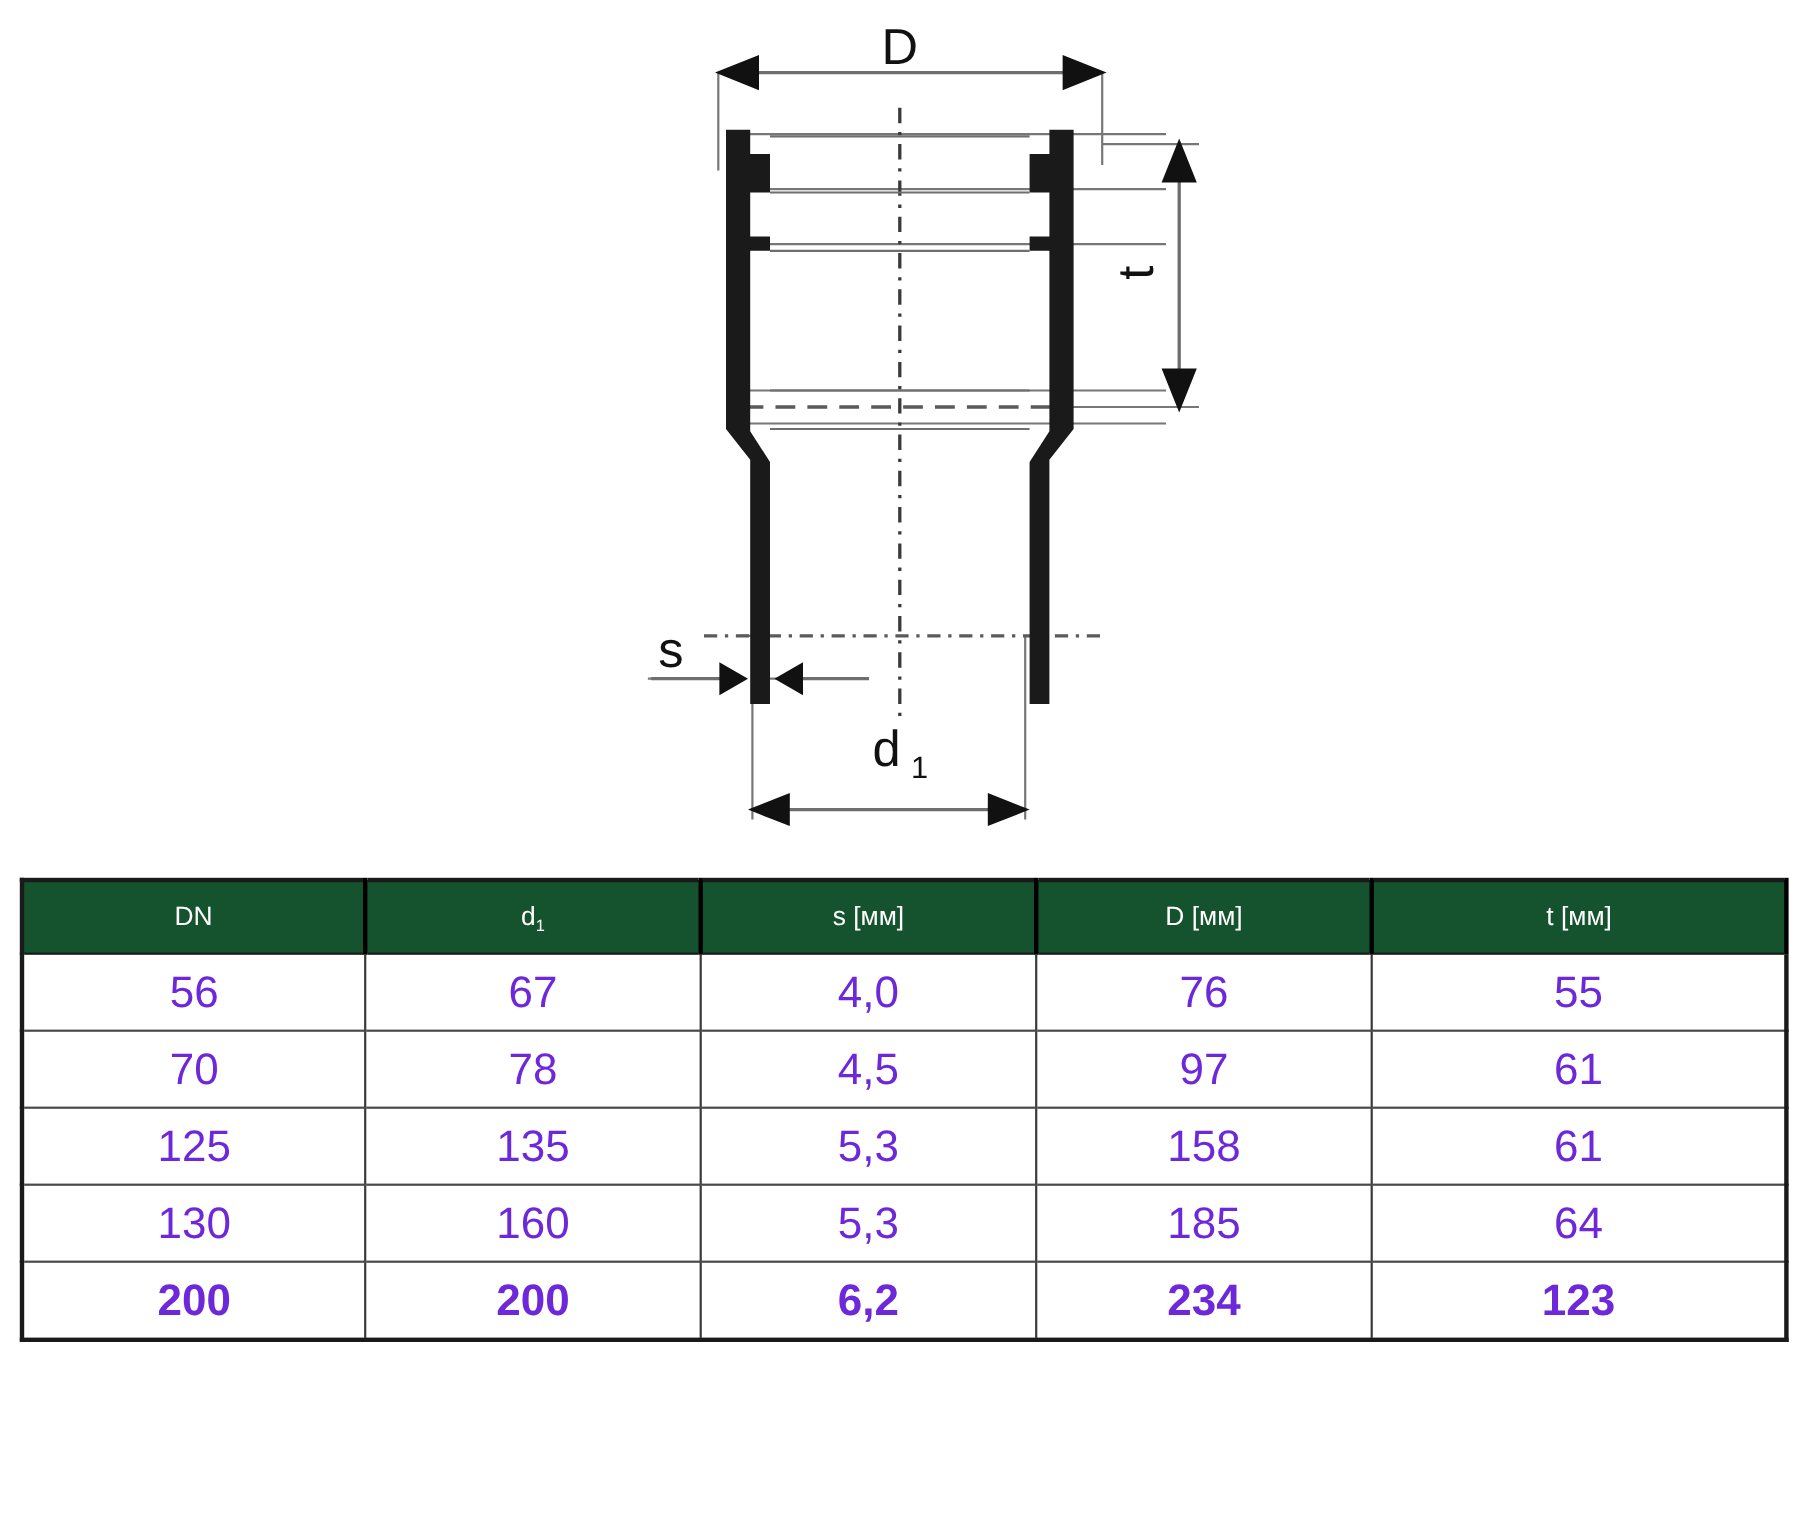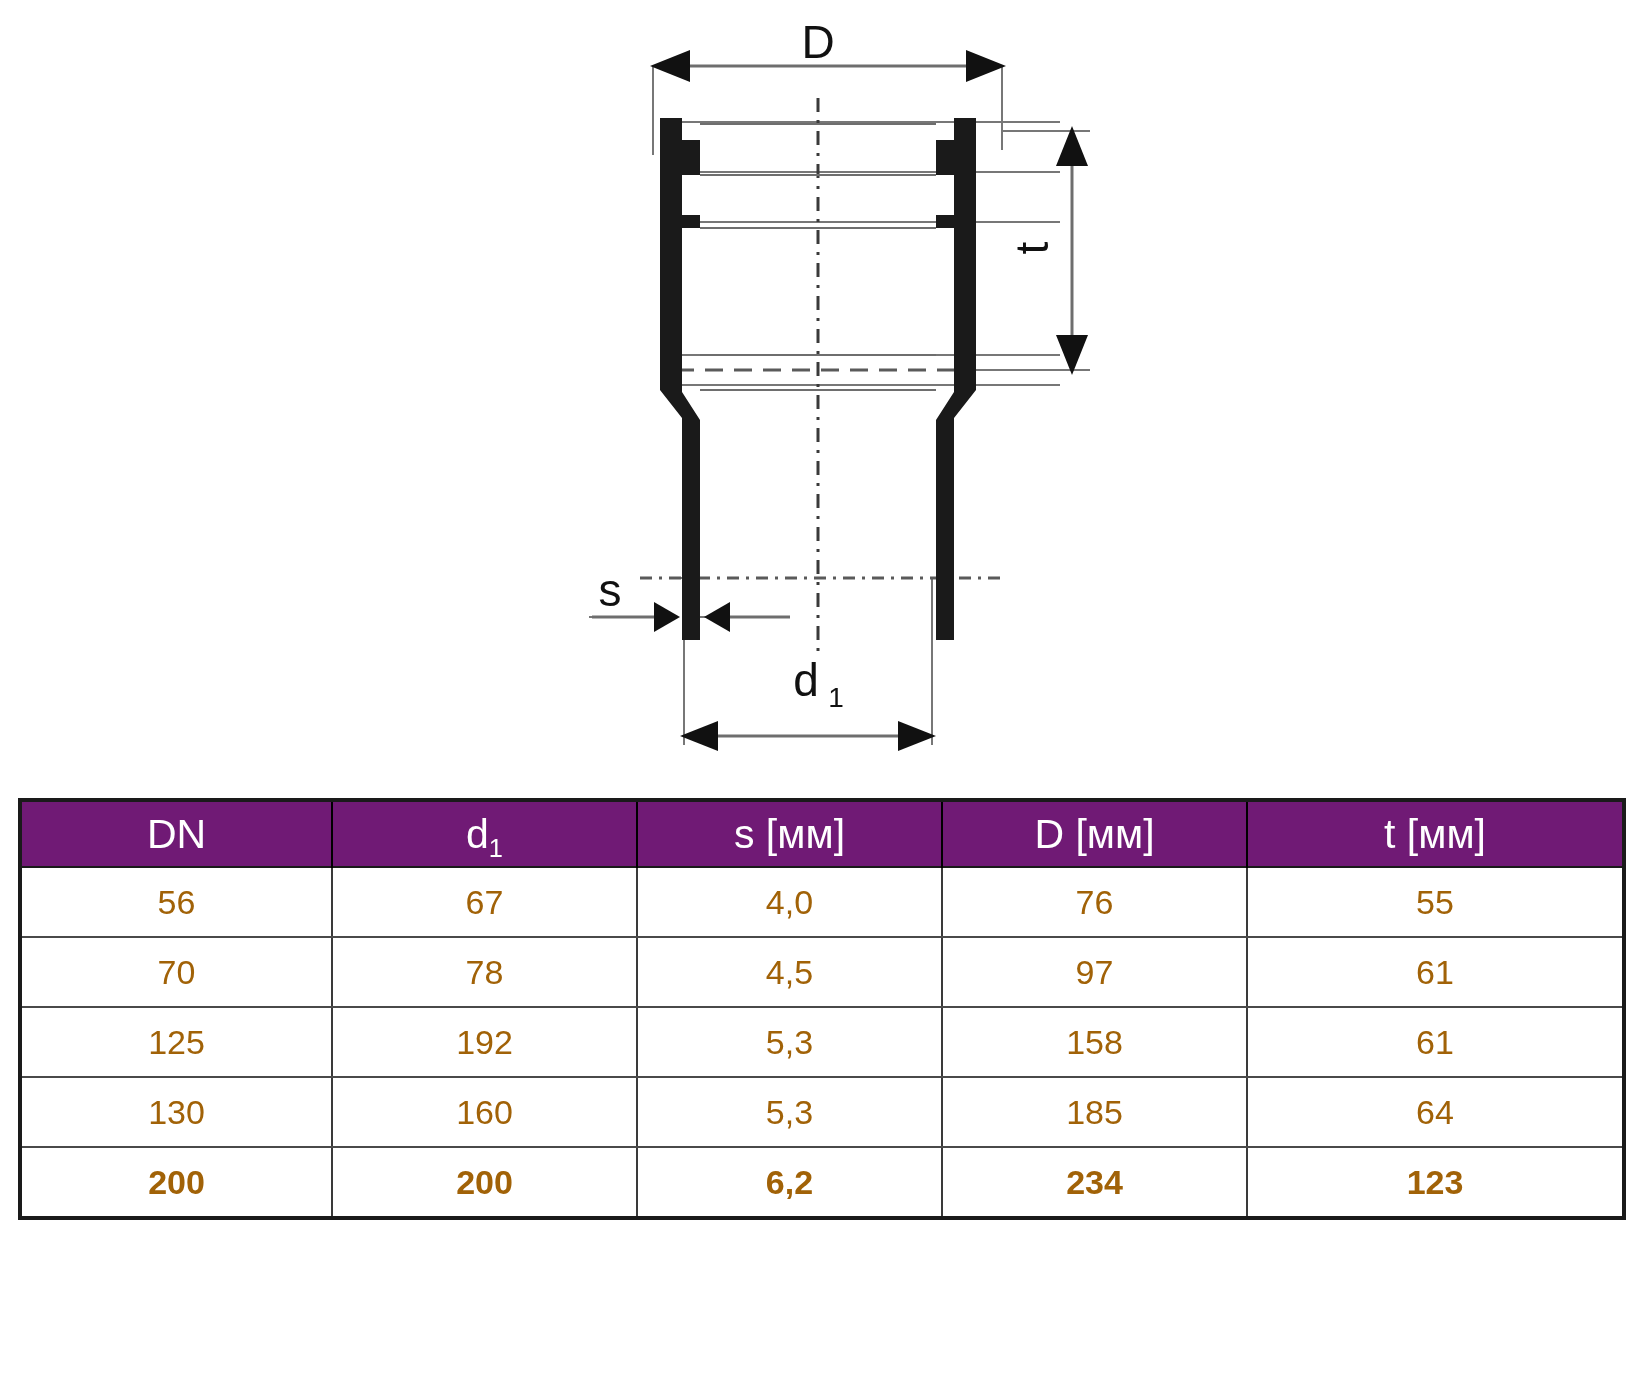--- a/index.html
+++ b/index.html
@@ -53,36 +53,36 @@
     border: 4px solid #1a1a1a;
   }
   table.spec-table th,
   table.spec-table td {
     text-align: center;
     vertical-align: middle;
     border-left: 2px solid #3a3a3a;
     border-right: 2px solid #3a3a3a;
   }
   table.spec-table thead th {
-    background: #701a75;
+    background: #14532d;
     color: #ffffff;
     height: 62px;
-    font-size: 41px;
+    font-size: 24px;
     font-weight: normal;
     border-left: 2px solid #0a4077;
-    border-right: 2px solid #000000;
+    border-right: 4px solid #000000;
     border-bottom: none;
   }
   table.spec-table thead th + th {
     border-left: 2px solid #14324f;
   }
   table.spec-table tbody td {
     height: 66px;
-    font-size: 34px;
-    color: #a16207;
+    font-size: 40px;
+    color: #6d28d9;
     background: #ffffff;
     border-top: 2px solid #4a4a4a;
     border-bottom: 2px solid #4a4a4a;
   }
   table.spec-table tbody tr:first-child td {
     border-top: 2px solid #1a1a1a;
   }
   table.spec-table tbody tr:last-child td {
     border-bottom: none;
     font-weight: bold;
@@ -228,21 +228,21 @@
         </tr>
         <tr>
           <td>70</td>
           <td>78</td>
           <td>4,5</td>
           <td>97</td>
           <td>61</td>
         </tr>
         <tr>
           <td>125</td>
-          <td>192</td>
+          <td>135</td>
           <td>5,3</td>
           <td>158</td>
           <td>61</td>
         </tr>
         <tr>
           <td>130</td>
           <td>160</td>
           <td>5,3</td>
           <td>185</td>
           <td>64</td>

